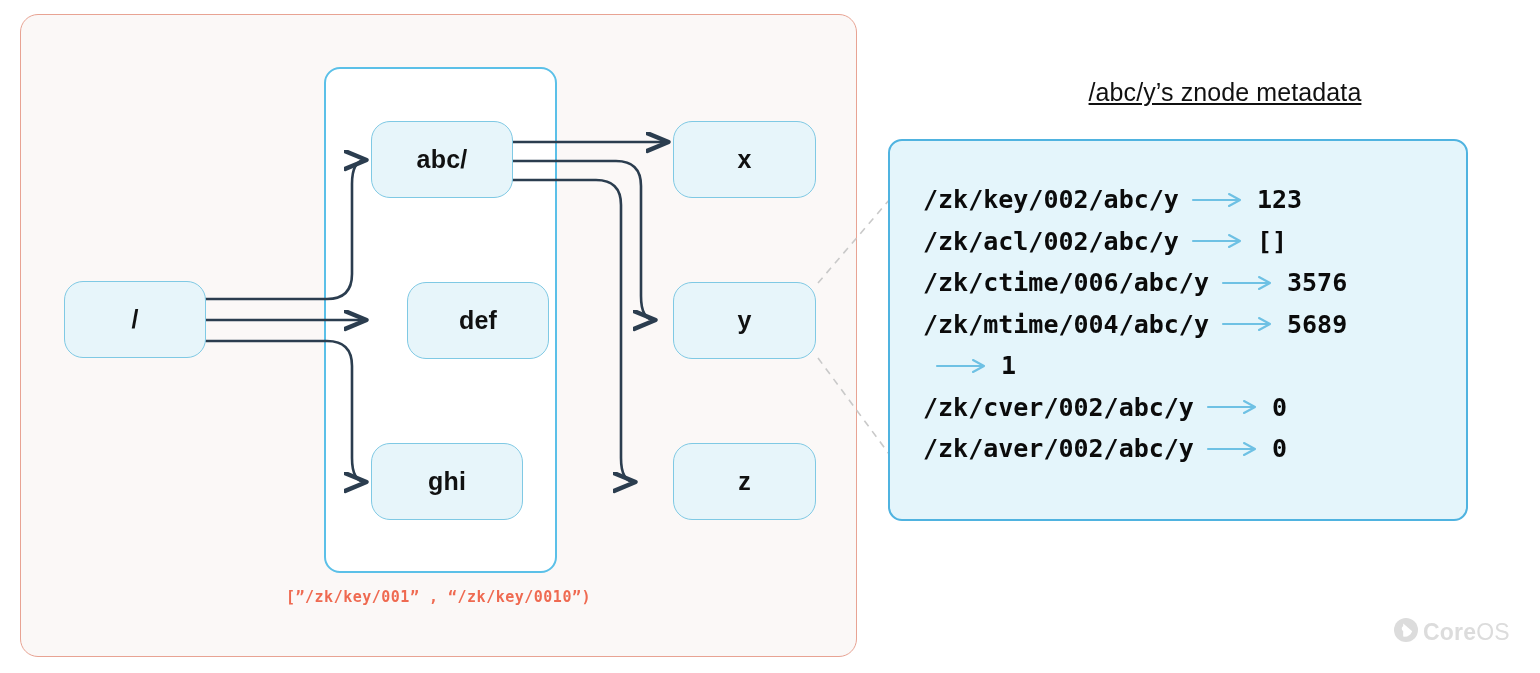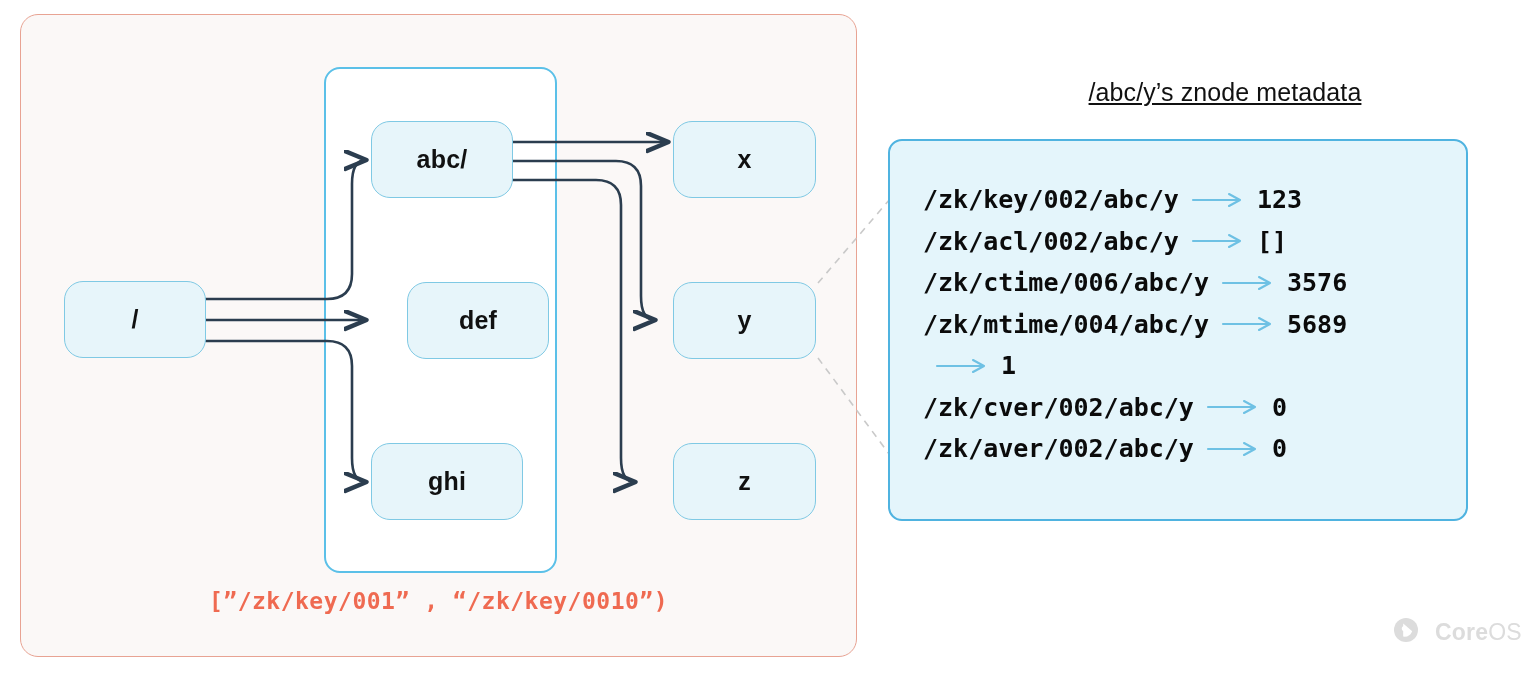--- a/index.html
+++ b/index.html
@@ -40,21 +40,21 @@
 
   
   #edges{position:absolute;left:0;top:0;width:1540px;height:673px;
          pointer-events:none;}
 
   
   #range-caption{
     position:absolute;left:20px;top:588px;width:837px;
     text-align:center;color:#ef6a51;
     font-family:"DejaVu Sans Mono","Liberation Mono",monospace;
-    font-size:23px;font-weight:bold;letter-spacing:.5px;
+    font-size:15px;font-weight:bold;letter-spacing:.5px;
   }
 
   
   #metadata-title{
     position:absolute;left:935px;top:78px;width:580px;text-align:center;
     font-size:25px;color:#111111;letter-spacing:.1px;text-decoration:underline;
   }
   #metadata-box{
     position:absolute;left:888px;top:139px;width:580px;height:382px;
     background:#e4f5fb;border:2.2px solid #4fb3e0;border-radius:14px;
@@ -64,21 +64,21 @@
     display:flex;align-items:center;height:41.5px;
     font-family:"DejaVu Sans Mono","Liberation Mono",monospace;
     font-size:25px;font-weight:bold;color:#0b0b0b;white-space:nowrap;
   }
   .meta-arrow{display:inline-flex;margin:0 12px;flex:0 0 auto;}
   .meta-val{color:#0b0b0b;}
 
   
   #coreos-logo{
     position:absolute;left:1393px;top:617px;
-    display:flex;align-items:center;gap:16px;
+    display:flex;align-items:center;gap:4px;
   }
   #coreos-wordmark{font-size:23px;color:#dcdcdc;letter-spacing:.2px;}
   #coreos-wordmark b{font-weight:bold;}
   #coreos-wordmark span{font-weight:normal;}
 </style>
 </head>
 <body>
 
 <div class="canvas">
 

